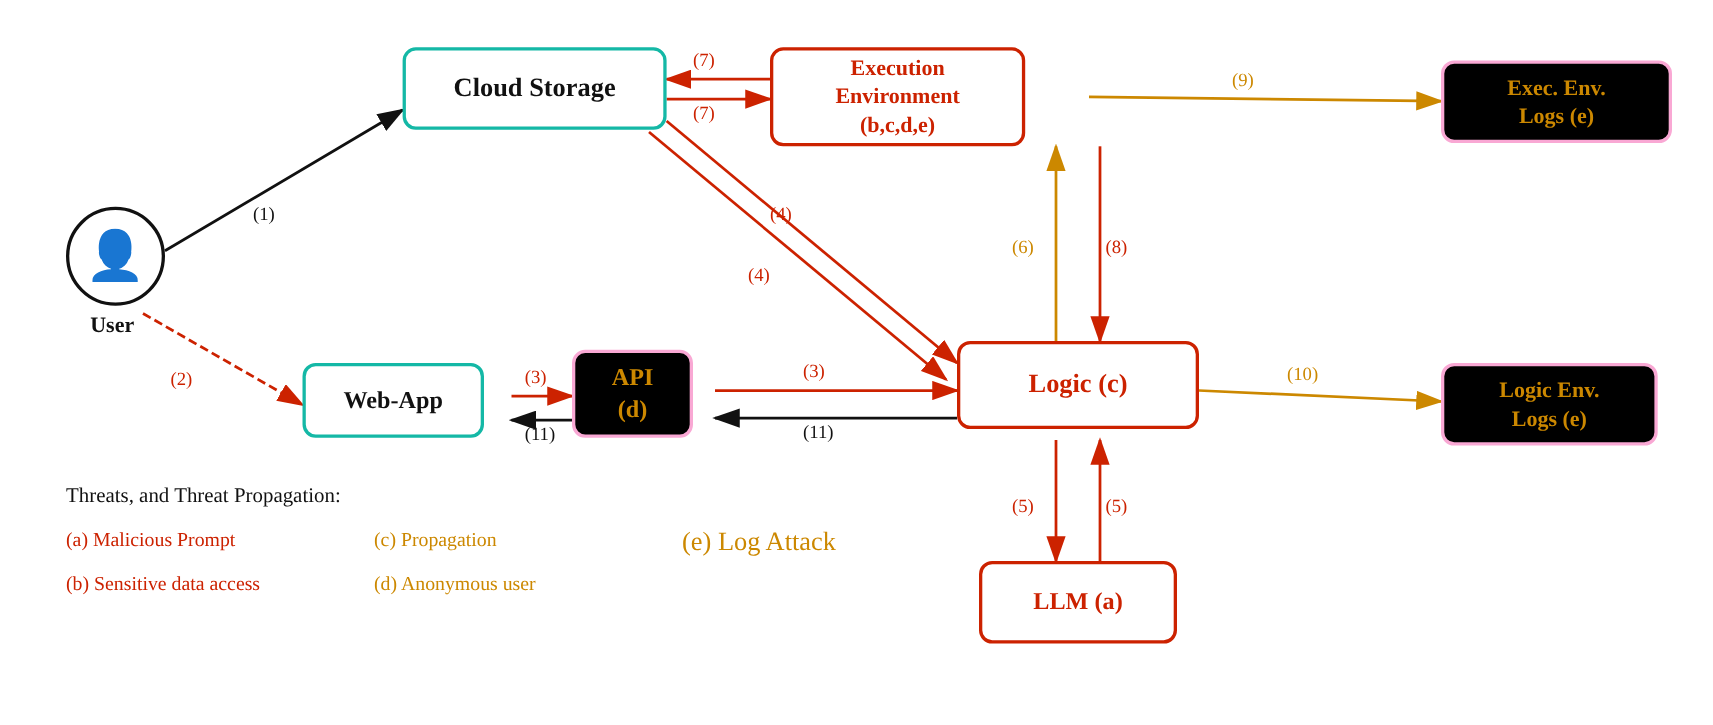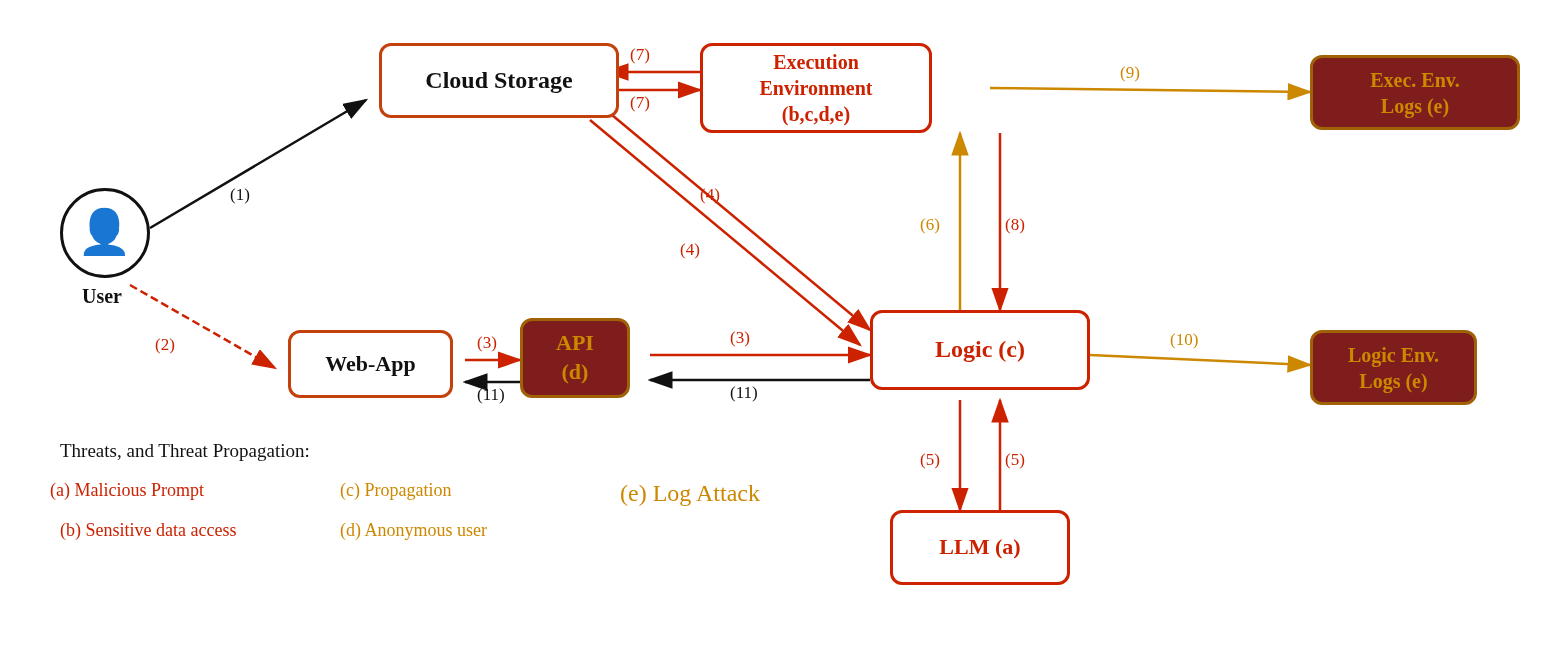--- a/index.html
+++ b/index.html
@@ -22,34 +22,33 @@
       display: flex;
       align-items: center;
       justify-content: center;
       text-align: center;
       font-size: 22px;
       font-weight: bold;
       padding: 8px 14px;
       line-height: 1.3;
     }
     .node-black {
-      border: 3px solid #c2410c;
+      border: 3px solid #14b8a6;
       color: #111;
       background: #fff;
-      margin-left: 13px;
     }
     .node-red {
       border: 3px solid #cc2200;
       color: #cc2200;
       background: #fff;
     }
     .node-orange {
-      border: 3px solid #a16207;
+      border: 3px solid #f9a8d4;
       color: #cc8800;
-      background: #7f1d1d;
+      background: #000000;
     }
     .user-circle {
       position: absolute;
       width: 90px;
       height: 90px;
       border: 3px solid #111;
       border-radius: 50%;
       display: flex;
       align-items: center;
       justify-content: center;
@@ -180,31 +179,31 @@
   </div>
 
   <div class="node node-orange" style="left:520px; top:318px; width:110px; height:80px; font-size:22px;">
     <span>API<br>(d)</span>
   </div>
 
   <div class="node node-red" style="left:870px; top:310px; width:220px; height:80px; font-size:24px;">
     <span>Logic (c)</span>
   </div>
 
-  <div class="node node-orange" style="left:1310px; top:330px; width:167px; height:75px; font-size:20px;">
+  <div class="node node-orange" style="left:1310px; top:330px; width:197px; height:75px; font-size:20px;">
     <span>Logic Env.<br>Logs (e)</span>
   </div>
 
   <div class="node node-red" style="left:890px; top:510px; width:180px; height:75px; font-size:22px;">
     <span>LLM (a)</span>
   </div>
 
   <span class="legend-title" style="left:60px; top:440px;">Threats, and Threat Propagation:</span>
 
-  <span class="legend-item legend-red" style="left:50px; top:480px; font-size:18px;text-align:center;">(a) Malicious Prompt</span>
+  <span class="legend-item legend-red" style="left:60px; top:480px; font-size:18px;text-align:center;">(a) Malicious Prompt</span>
 
   <span class="legend-item legend-red" style="left:60px; top:520px; font-size:18px;">(b) Sensitive data access</span>
 
   <span class="legend-item legend-orange" style="left:340px; top:480px; font-size:18px;">(c) Propagation</span>
 
   <span class="legend-item legend-orange" style="left:340px; top:520px; font-size:18px;">(d) Anonymous user</span>
 
   <span class="legend-item legend-orange" style="left:620px; top:480px; font-size:24px;">(e) Log Attack</span>
 
 </div>

